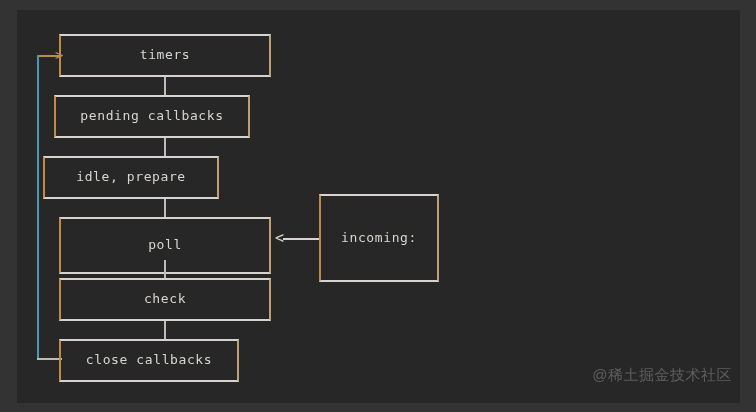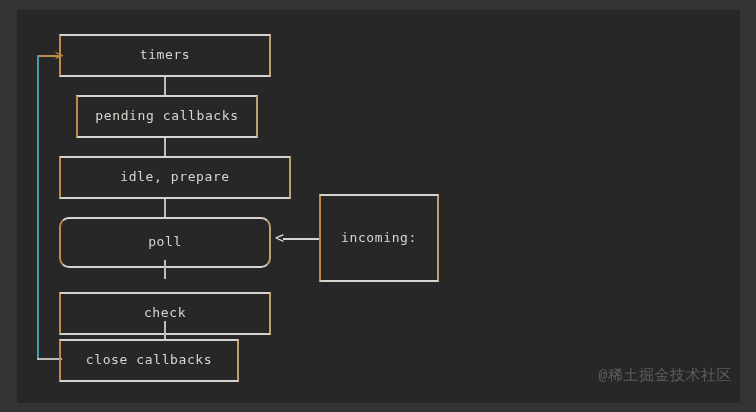--- a/index.html
+++ b/index.html
@@ -104,21 +104,21 @@
     font-family: "DejaVu Sans Mono", "Liberation Mono", monospace;
     font-size: 15px;
     line-height: 1;
   }
 
   
   #watermark {
     position: absolute;
     right: 8px;
     bottom: 18px;
-    font-family: Liberation Mono, monospace;
+    font-family: Liberation Sans, sans-serif;
     font-size: 15px;
     color: #5e5e5e;
     letter-spacing: 0.5px;
     white-space: nowrap;
     user-select: none;
   }
 </style>
 </head>
 <body>
 
@@ -132,39 +132,39 @@
 
     <div class="loop-spine" style="left:20px; top:45px; height:305px;"></div>
     <div class="loop-bottom" style="left:20px; top:348px; width:25px;"></div>
 
     <div class="phase-box" style="left:42px; top:24px; width:212px; height:43px;">
       <span class="phase-label">timers</span>
     </div>
 
     <div class="connector-v" style="left:147px; top:67px; height:19px;"></div>
 
-    <div class="phase-box" style="left:59px; top:85px; width:182px; height:43px;">
+    <div class="phase-box" style="left:37px; top:85px; width:196px; height:43px;">
       <span class="phase-label">pending callbacks</span>
     </div>
 
     <div class="connector-v" style="left:147px; top:128px; height:19px;"></div>
 
-    <div class="phase-box" style="left:42px; top:146px; width:232px; height:43px;">
+    <div class="phase-box" style="left:26px; top:146px; width:176px; height:43px;">
       <span class="phase-label">idle, prepare</span>
     </div>
 
     <div class="connector-v" style="left:147px; top:189px; height:19px;"></div>
 
-    <div class="phase-box" style="left:42px; top:207px; width:212px; height:51px;border-radius:10px;">
+    <div class="phase-box" style="left:42px; top:207px; width:212px; height:57px;">
       <span class="phase-label">poll</span>
     </div>
 
     <div class="connector-v" style="left:147px; top:250px; height:19px;"></div>
 
-    <div class="phase-box" style="left:42px; top:268px; width:212px; height:43px;margin-top:14px;">
+    <div class="phase-box" style="left:42px; top:268px; width:212px; height:43px;">
       <span class="phase-label">check</span>
     </div>
 
     <div class="connector-v" style="left:147px; top:311px; height:19px;"></div>
 
     <div class="phase-box" style="left:42px; top:329px; width:180px; height:43px;">
       <span class="phase-label">close callbacks</span>
     </div>
 
     <span class="incoming-arrow-head" style="left:258px; top:221px;">&lt;</span>

